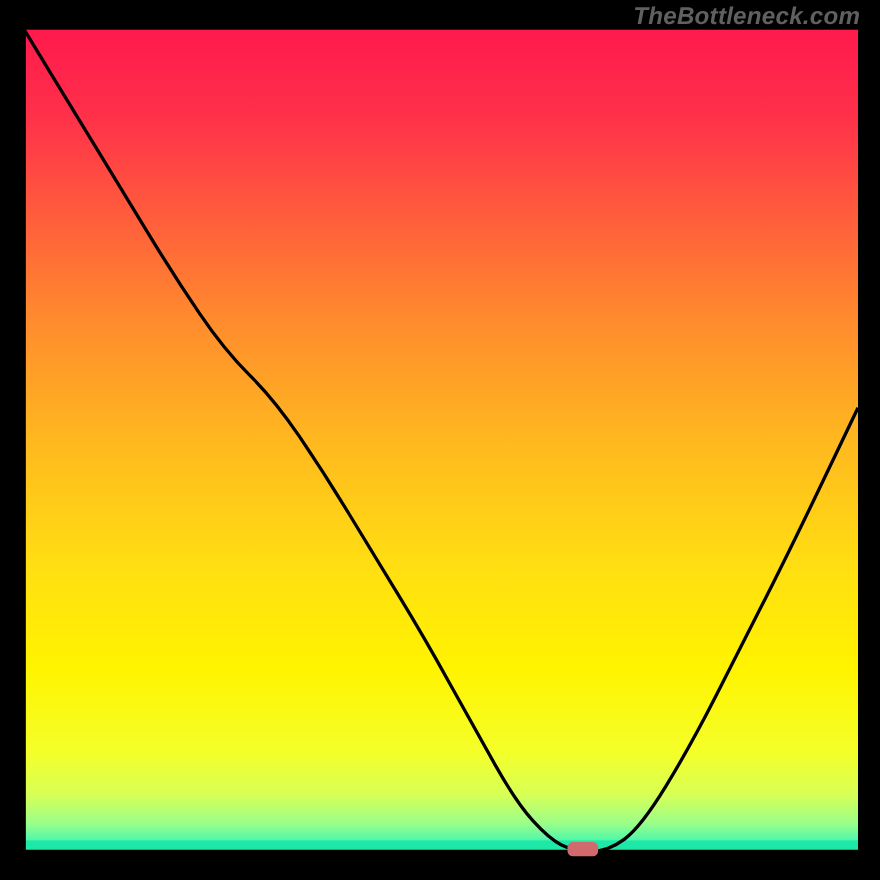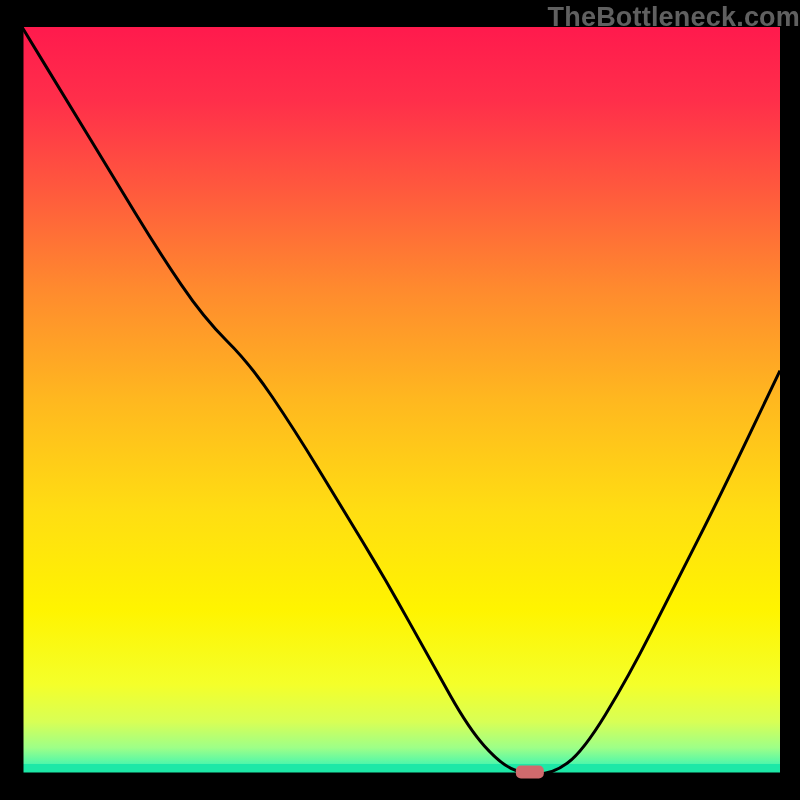--- a/index.html
+++ b/index.html
@@ -13,26 +13,27 @@
   }
   .frame {
     position: relative;
     width: 800px;
     height: 800px;
     background: #000;
   }
   .watermark {
     position: absolute;
     top: 2px;
-    right: 0;
+    right: 18px;
     color: #606060;
-    font-size: 27px;
+    font-size: 22px;
     font-weight: 600;
     letter-spacing: 0.2px;
     z-index: 10;
+    font-style: italic;
   }
   svg {
     position: absolute;
     left: 0;
     top: 0;
   }
 </style>
 </head>
 <body>
 <div class="frame">

